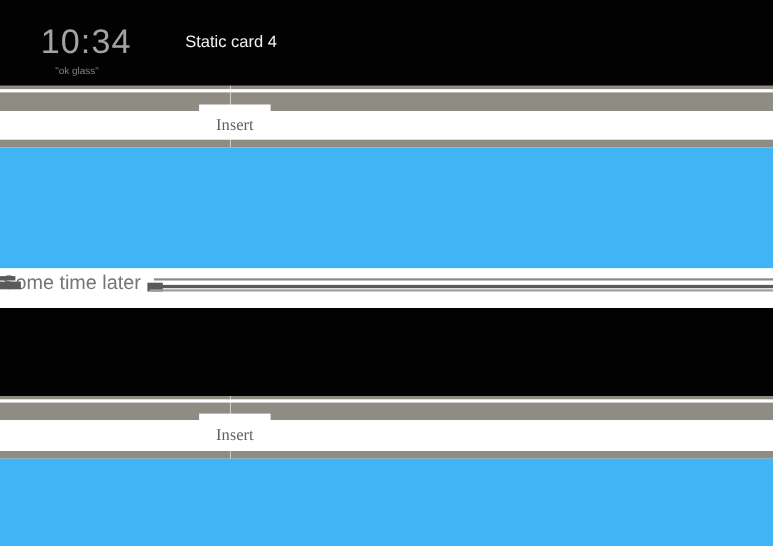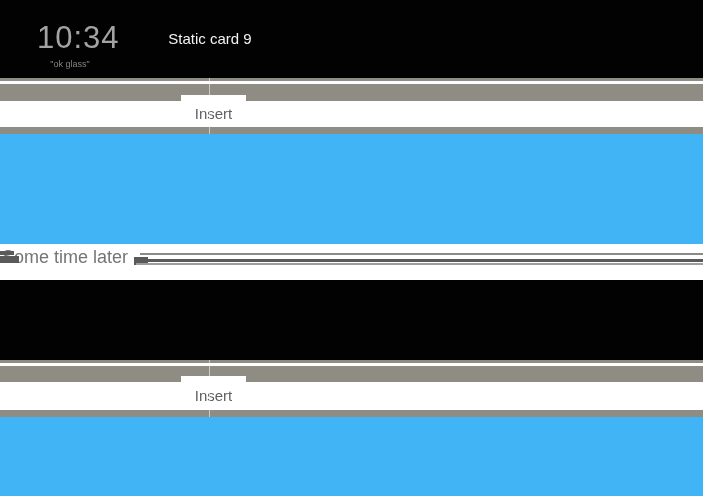--- a/index.html
+++ b/index.html
@@ -45,21 +45,21 @@
   .seam-2{left:209px;top:360px;height:57px;}
   
   .insert-band{left:0;width:703px;background:#ffffff;}
   .insert-band-1{top:101px;height:26px;}
   .insert-band-2{top:382px;height:28px;}
   .insert-backdrop{left:181px;width:65px;background:#ffffff;}
   .insert-backdrop-1{top:95px;height:32px;}
   .insert-backdrop-2{top:376px;height:34px;}
   .insert-label{
     left:181px;width:65px;text-align:center;
-    font-size:15px;color:var(--insert_text);line-height:16px;
+    font-size:15px;color:var(--insert_text);line-height:16px;font-family:Liberation Serif, serif;
   }
   .insert-label-1{top:106px;}
   .insert-label-2{top:388px;}
   
   .glassware{left:0;width:703px;background:var(--glass_blue);}
   .glassware-1{top:134px;height:110px;}
   .glassware-2{top:417px;height:79px;}
   .glassware-label{
     left:210px;width:240px;margin-left:-120px;text-align:center;
     font-size:16px;color:var(--glassware_text);line-height:17px;
@@ -80,21 +80,21 @@
   .stub-2{left:0;top:256px;width:19px;height:7px;}
 </style>
 </head>
 <body>
 
 <div class="canvas">
 
   <div class="abs timeline timeline-1">
     <div class="abs clock-time clock-time-1">10:34</div>
     <div class="abs clock-hotword clock-hotword-1">"ok glass"</div>
-    <div class="abs card-label card-slot-2 card-label-f1">Static card 9</div>
+    <div class="abs card-label card-slot-2 card-label-f1">Static card 4</div>
   </div>
 
   <div class="abs graybar strip-a1"></div>
   <div class="abs graybar bar-b1"></div>
 
   <div class="abs insert-band insert-band-1"></div>
   <div class="abs insert-backdrop insert-backdrop-1"></div>
   <div class="abs insert-label insert-label-1">Insert</div>
 
   <div class="abs graybar strip-c1"></div>

